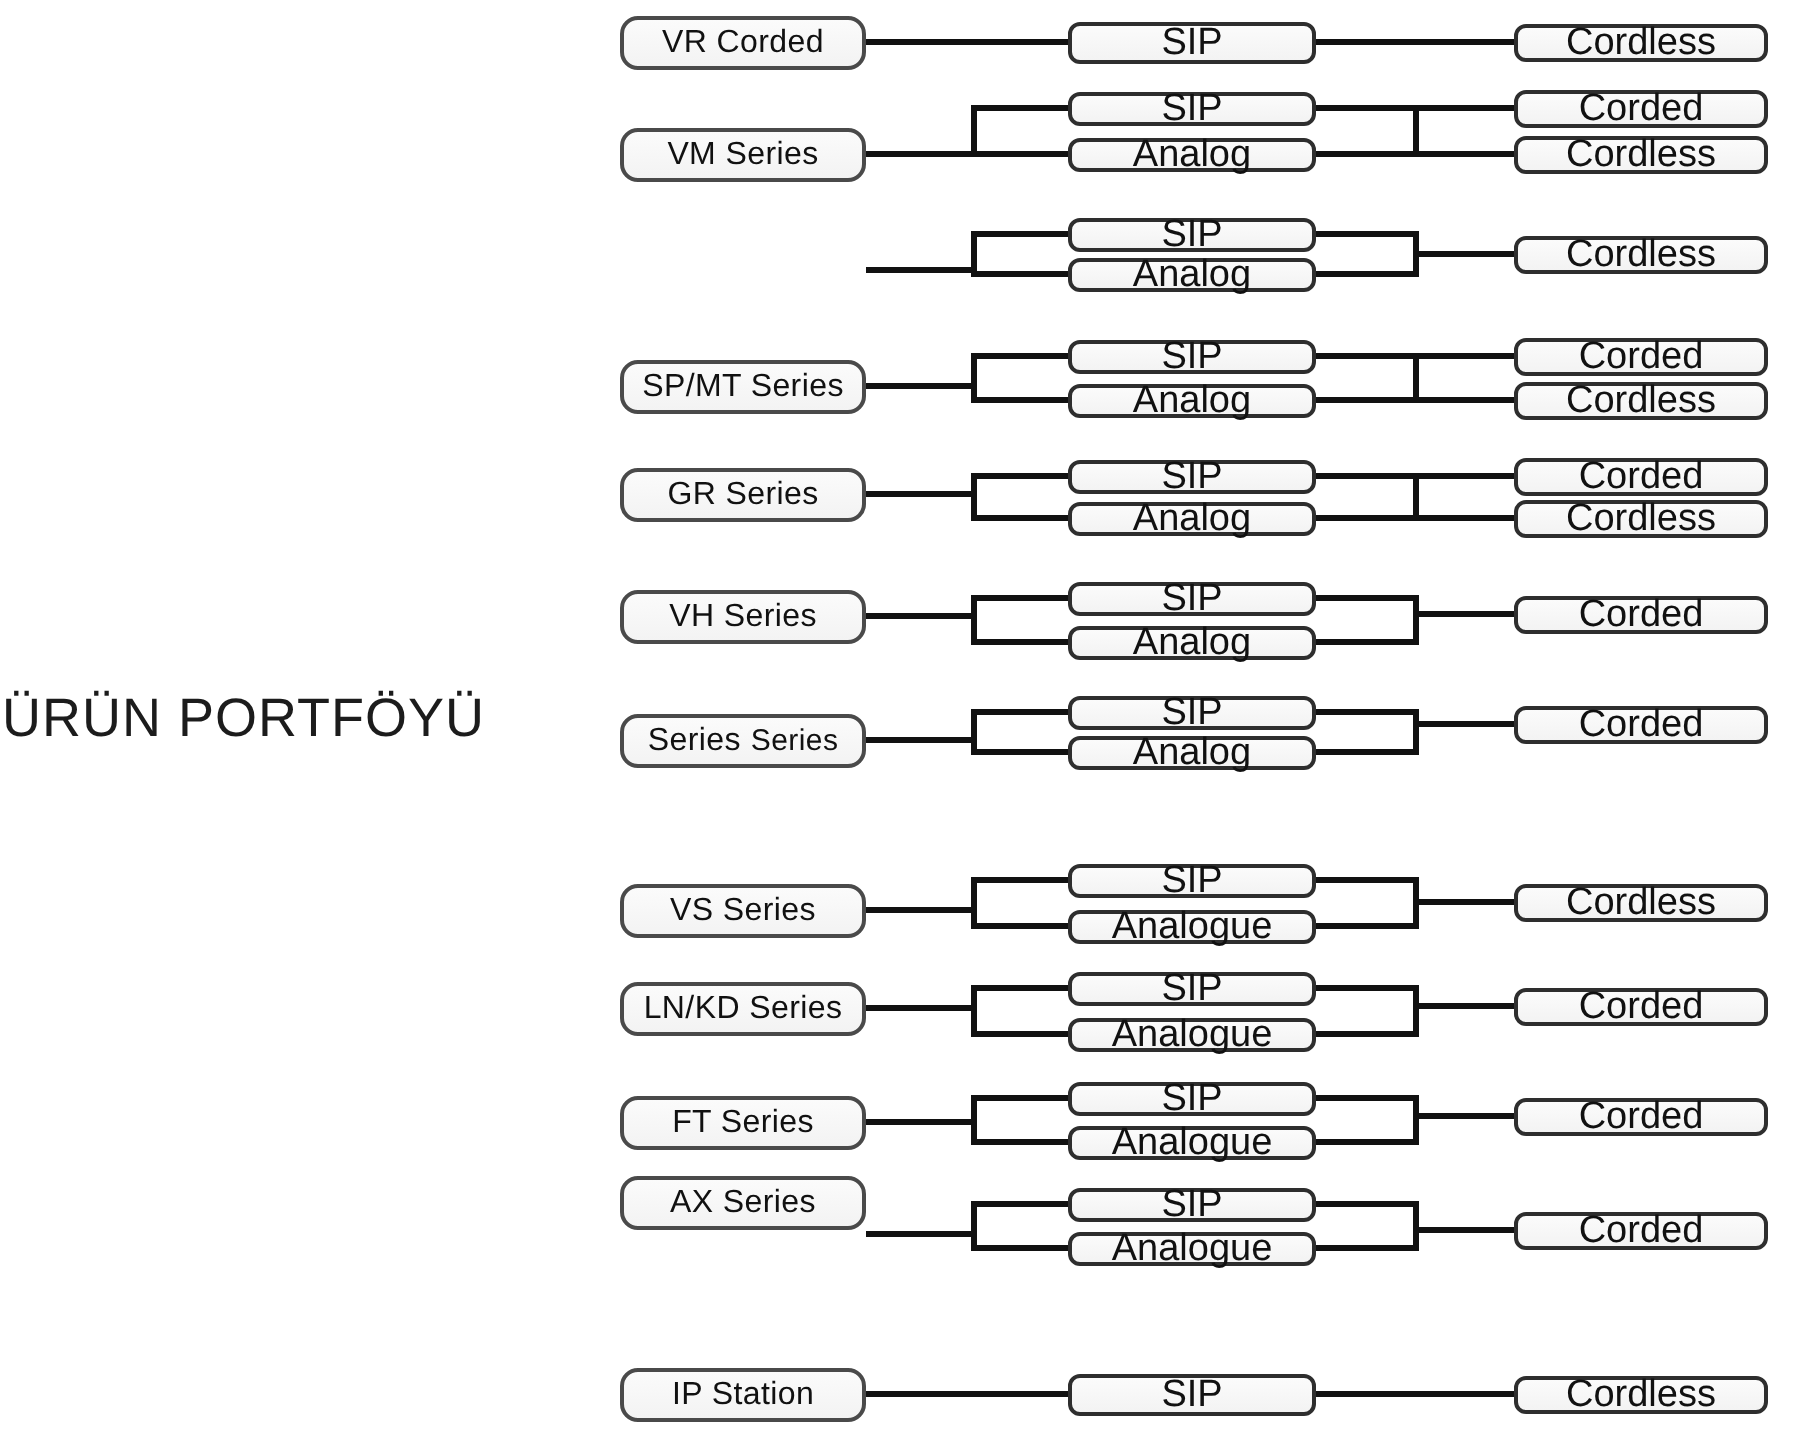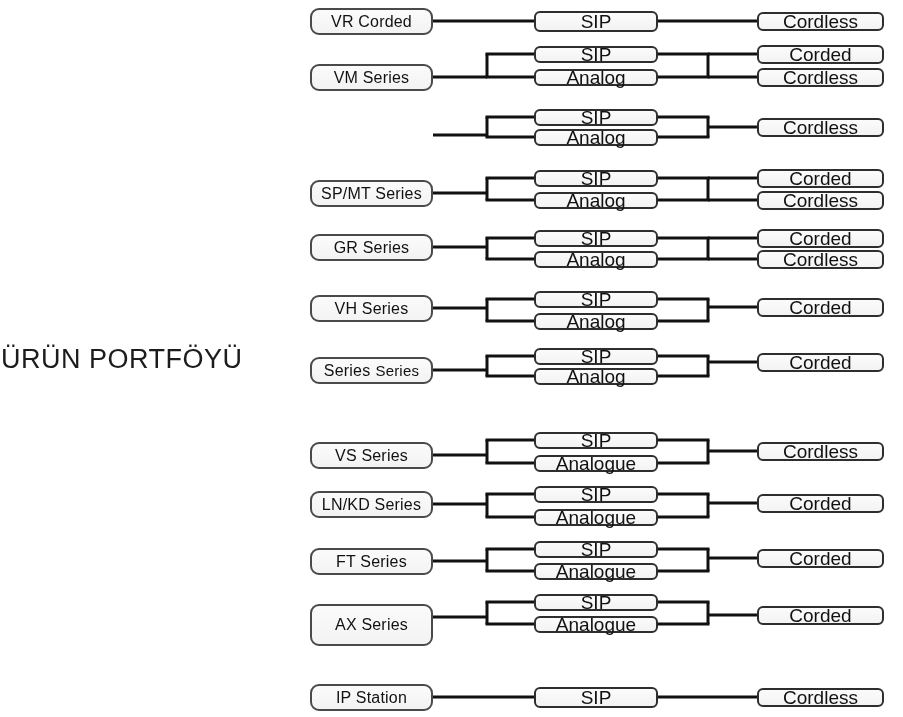--- a/index.html
+++ b/index.html
@@ -185,20 +185,20 @@
     <div class="node mid-node" style="left: 534px; top: 455px; width: 124px; height: 17px;">Analogue</div>
     <div class="node out-node" style="left: 757px; top: 442px; width: 127px; height: 19px;">Cordless</div>
     <div class="node series-node" style="left: 310px; top: 491px; width: 123px; height: 27px;">LN/KD Series</div>
     <div class="node mid-node" style="left: 534px; top: 486px; width: 124px; height: 17px;">SIP</div>
     <div class="node mid-node" style="left: 534px; top: 509px; width: 124px; height: 17px;">Analogue</div>
     <div class="node out-node" style="left: 757px; top: 494px; width: 127px; height: 19px;">Corded</div>
     <div class="node series-node" style="left: 310px; top: 548px; width: 123px; height: 27px;">FT Series</div>
     <div class="node mid-node" style="left: 534px; top: 541px; width: 124px; height: 17px;">SIP</div>
     <div class="node mid-node" style="left: 534px; top: 563px; width: 124px; height: 17px;">Analogue</div>
     <div class="node out-node" style="left: 757px; top: 549px; width: 127px; height: 19px;">Corded</div>
-    <div class="node series-node" style="left: 310px; top: 604px; width: 123px; height: 42px;">AX Series</div>
+    <div class="node series-node" style="left: 310px; top: 588px; width: 123px; height: 27px;">AX Series</div>
     <div class="node mid-node" style="left: 534px; top: 594px; width: 124px; height: 17px;">SIP</div>
     <div class="node mid-node" style="left: 534px; top: 616px; width: 124px; height: 17px;">Analogue</div>
     <div class="node out-node" style="left: 757px; top: 606px; width: 127px; height: 19px;">Corded</div>
     <div class="node series-node" style="left: 310px; top: 684px; width: 123px; height: 27px;">IP Station</div>
     <div class="node mid-node" style="left: 534px; top: 687px; width: 124px; height: 21px;">SIP</div>
     <div class="node out-node" style="left: 757px; top: 688px; width: 127px; height: 19px;">Cordless</div>
   </div>
 
 </body></html>

